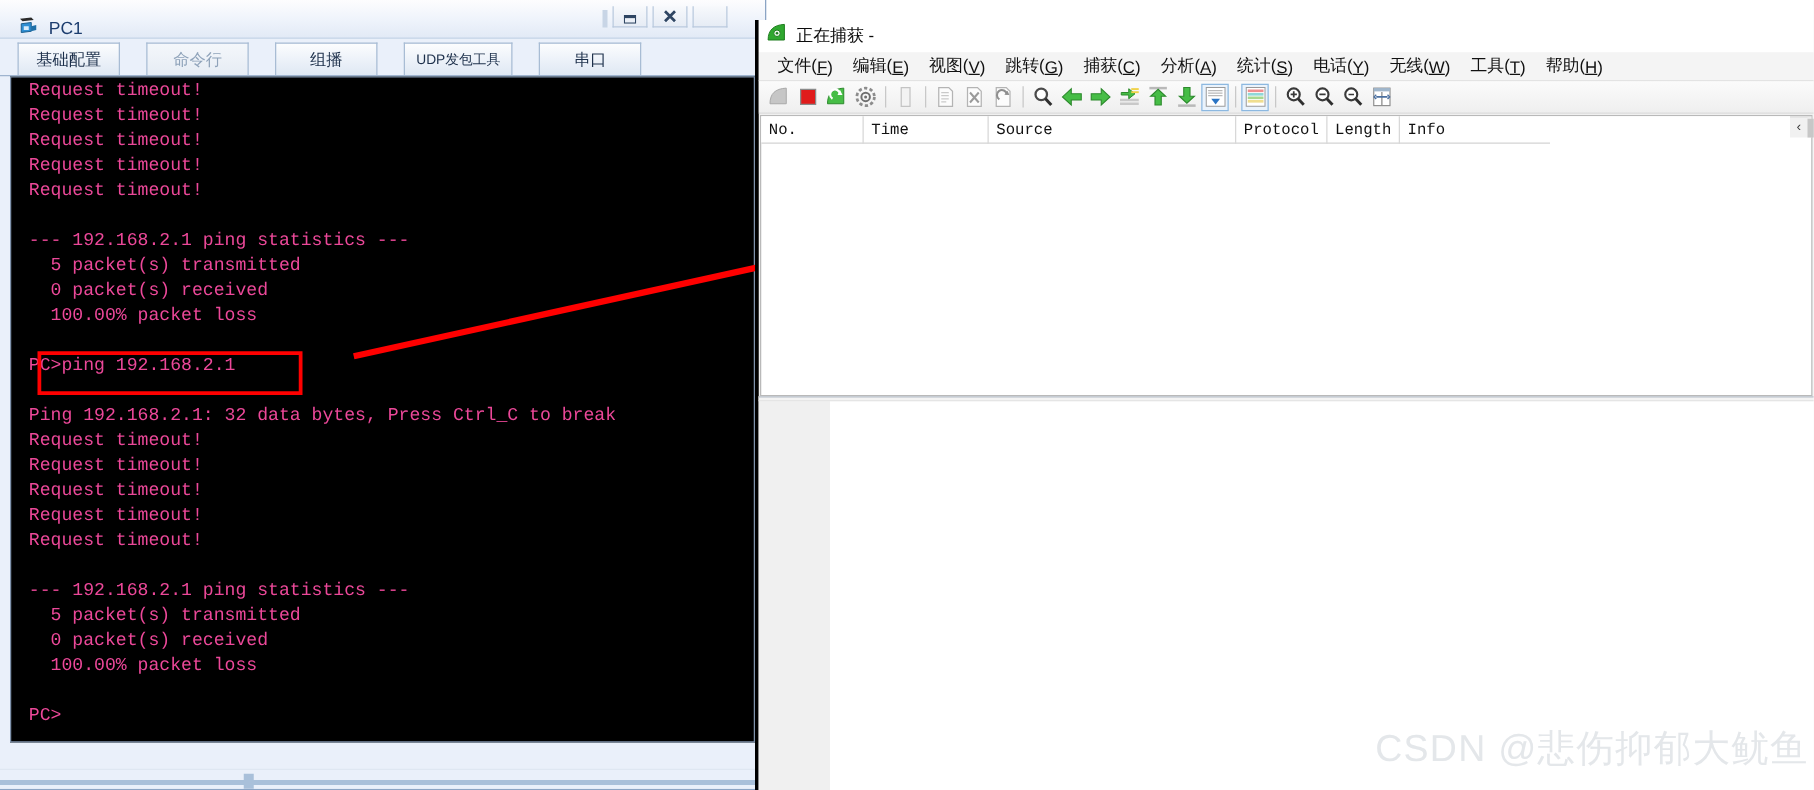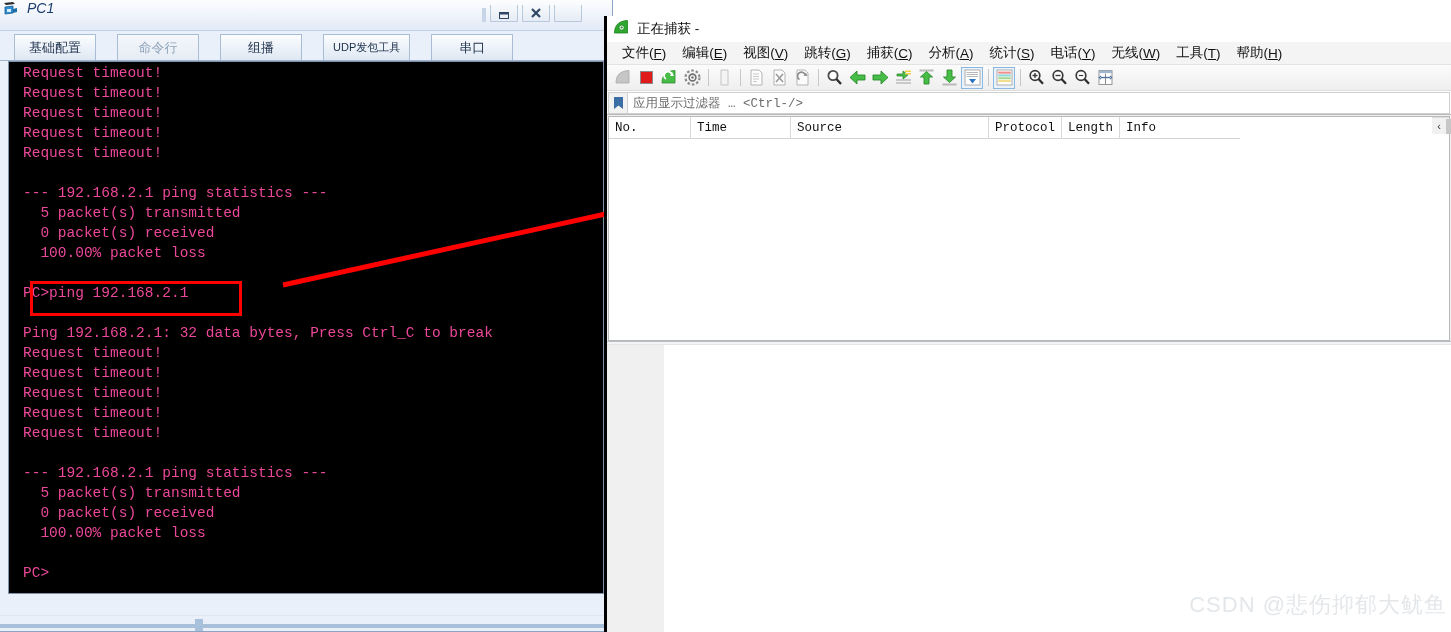--- a/index.html
+++ b/index.html
@@ -17,25 +17,24 @@
     position: absolute; left: 0; top: 0;
     width: 613px; height: 632px;
     background: #eaf0fa;
     border: 1px solid #8ba4c4;
     border-left: none; border-top: none;
     display: flex; flex-direction: column;
   }
   #pc1-titlebar {
     height: 31px; flex: 0 0 31px;
     background: linear-gradient(to bottom, #fdfdfe 0%, #eef3fb 55%, #e2eaf6 100%);
-    display: flex; align-items: flex-start;
-    padding-left: 2px;
+    display: flex; align-items: flex-end;
+    padding-left: 14px;
     border-bottom: 1px solid #c2d2e6;
     position: relative;
-    font-style: italic;
   }
   #pc1-icon { width: 18px; height: 18px; position: relative; flex: 0 0 18px; }
   #pc1-title-text {
     font-size: 14px; color: #1b3c6e; margin-left: 7px;
     font-family: "Liberation Sans", sans-serif;
   }
   #pc1-winbtns {
     position: absolute; right: 0; top: 0; height: 22px;
     width: 130px; display: flex; align-items: flex-end;
   }
@@ -226,21 +225,21 @@
   #ws-lowerpanes { flex: 1 1 auto; display: flex; position: relative; background: #ffffff; }
   #ws-detailpane { width: 57px; background: #f0f0f0; }
   #ws-bytepane { flex: 1 1 auto; background: #ffffff; }
   #ws-pane-divider {
     position: absolute; left: 0; right: 0; top: 0; height: 4px;
     background: #f3f3f3; border-top: 1px solid #b6bec8; border-bottom: 1px solid #e5e5e5;
   }
 
   #watermark {
     position: absolute; right: 4px; bottom: 12px;
-    font-size: 22px; color: #e4e7ea;
+    font-size: 30px; color: #e4e7ea;
     font-family: "Liberation Sans", sans-serif;
     white-space: nowrap;
     letter-spacing: 1px;
   }
 </style>
 </head>
 <body>
 
 <div id="pc1-window">
 
@@ -498,30 +497,20 @@
       <svg width="19" height="19" viewBox="0 0 19 19">
         <rect x="3" y="2.5" width="13" height="14" fill="#ffffff" stroke="#8a8a8a" stroke-width="0.9"></rect>
         <rect x="3" y="2.5" width="13" height="2.6" fill="#9fb6cc"></rect>
         <path d="M9.5 5.5 L9.5 16" stroke="#8a8a8a" stroke-width="1"></path>
         <path d="M5 9.5 L14 9.5" stroke="#4a6fa0" stroke-width="1.3"></path>
         <path d="M5 7.8 L3.3 9.5 L5 11.2 M14 7.8 L15.7 9.5 L14 11.2" stroke="#4a6fa0" stroke-width="1.1" fill="none"></path>
       </svg>
     </span>
   </div>
 
-  <div id="ws-filterbar">
-    <span id="ws-filter-bookmark">
-      <svg width="11" height="14" viewBox="0 0 11 14">
-          <path d="M1 1 H10 V13 L5.5 9.5 L1 13 Z" fill="#3a6ea5"></path>
-        </svg>
-    </span>
-    <div id="ws-filter-input">
-      <span>应用显示过滤器 … &lt;Ctrl-/&gt;</span>
-    </div>
-  </div>
 
   <div id="ws-packetlist">
     <div id="ws-colheader">
       <div class="ws-col" style="width:82px">
         <span>No.</span>
       </div>
       <div class="ws-col" style="width:100px">
         <span>Time</span>
       </div>
       <div class="ws-col" style="width:198px">

